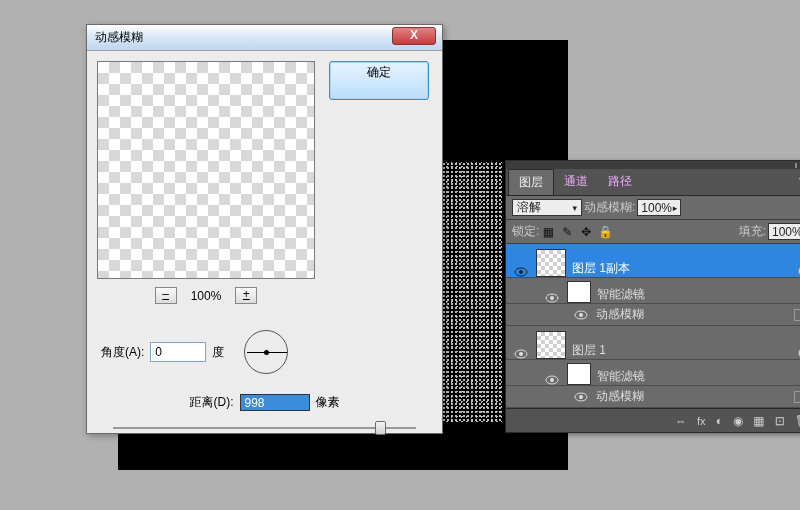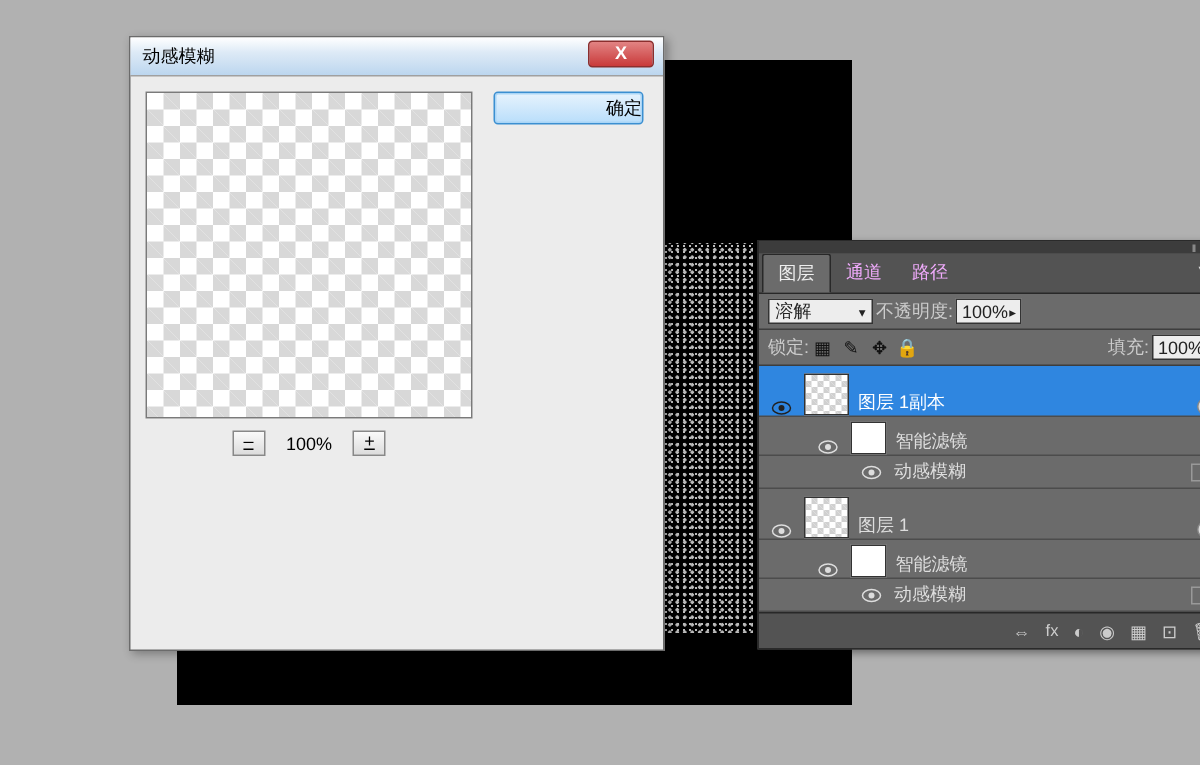--- a/index.html
+++ b/index.html
@@ -8,21 +8,21 @@
 .noise{position:absolute;left:442px;top:162px;width:60px;height:260px;background-image:radial-gradient(#ddd 1px,transparent 1px),radial-gradient(#ddd 1px,transparent 1px);background-size:4px 4px,5px 5px;background-position:0 0,2px 2px;opacity:.85}
 
 .dlg{position:absolute;left:86px;top:24px;width:357px;height:410px;background:#ececec;border:1px solid #6b6b6b;box-shadow:2px 2px 6px rgba(0,0,0,.3)}
 .dlg-title{height:26px;background:linear-gradient(#fff,#ddeaf6 40%,#bcd6ef);border-bottom:1px solid #a0a0a0;display:flex;align-items:center;padding-left:8px;position:relative;font-size:12px}
 .dlg-close{position:absolute;right:6px;top:2px;width:44px;height:18px;background:linear-gradient(#e28383,#c93a3a);border:1px solid #8b2e2e;border-radius:3px;color:#fff;text-align:center;line-height:15px;font-weight:bold;cursor:pointer}
 .dlg-body{display:flex;padding:10px}
 .preview-box{width:218px;height:218px;border:1px solid #7a7a7a;background:#fff;background-image:linear-gradient(45deg,#d8d8d8 25%,transparent 25%,transparent 75%,#d8d8d8 75%),linear-gradient(45deg,#d8d8d8 25%,transparent 25%,transparent 75%,#d8d8d8 75%);background-size:22px 22px;background-position:0 0,11px 11px}
 .zoom-row{display:flex;justify-content:center;align-items:center;gap:14px;margin-top:8px}
 .zbtn{width:22px;height:17px;border:1px solid #888;background:linear-gradient(#fafafa,#dcdcdc);text-align:center;line-height:13px;cursor:pointer;text-decoration:underline}
 .side{width:100px;margin-left:14px;display:flex;flex-direction:column;gap:8px}
-.btn{height:22px;border:1px solid #7a7a7a;background:linear-gradient(#fafafa,#e0e0e0);border-radius:3px;text-align:right;line-height:20px;cursor:pointer}
+.btn{height:39px;border:1px solid #7a7a7a;background:linear-gradient(#fafafa,#e0e0e0);border-radius:3px;text-align:center;line-height:20px;cursor:pointer}
 .btn.primary{border:1px solid #3b8fd1;background:linear-gradient(#e7f3fd,#b9defb);box-shadow:inset 0 0 0 1px #aad5f6}
 .chk{display:flex;align-items:center;gap:4px;margin-top:4px}
 .chk input{width:13px;height:13px}
 .params{padding:4px 14px 14px}
 .prow{display:flex;align-items:center;gap:6px;margin-top:12px}
 .pinput{width:56px;height:20px;border:1px solid #7ba6cf;background:#fff;padding:0 4px}
 .pinput.sel{background:#3a8bdc;color:#fff}
 .angle-widget{width:44px;height:44px;border:1px solid #555;border-radius:50%;margin-left:14px;position:relative;background:#ececec}
 .angle-widget::after{content:'';position:absolute;left:2px;top:50%;width:40px;height:1px;background:#000}
 .angle-widget .dot{position:absolute;left:50%;top:50%;width:5px;height:5px;margin:-2.5px;border-radius:50%;background:#000}
@@ -81,39 +81,58 @@
       <div class="zoom-row">
         <div class="zbtn">–</div>
         <span>100%</span>
         <div class="zbtn">+</div>
       </div>
     </div>
     <div class="side">
       <div class="btn primary">确定</div>
     </div>
   </div>
+  <div class="params">
+    <div class="prow">
+      <span>角度(A):</span>
+      <input class="pinput" value="0" style="">
+      <span>度</span>
+      <div class="angle-widget">
+          <div class="dot"></div>
+        </div>
+    </div>
+    <div class="prow" style="justify-content:center;margin-top:20px">
+      <span>距离(D):</span>
+      <input class="pinput sel" value="998" style="">
+      <span>像素</span>
+    </div>
+    <div class="slider">
+      <div class="track"></div>
+        <div class="thumb"></div>
+    </div>
+  </div>
 </div>
 
 <div class="panel">
   <div class="panel-grip">
       <span></span>
       <span>◂◂</span>
     </div>
   <div class="tabs">
     <div class="tab active">图层</div>
     <div class="tab">通道</div>
     <div class="tab">路径</div>
     <div class="tab-menu">▾≡</div>
   </div>
   <div class="prow2">
     <div class="sel">
         <span>溶解</span>
         <span class="arr">▾</span>
       </div>
-    <span class="lbl">不透明度:</span>
+    <span class="lbl">动感模糊:</span>
     <div class="pct">
         <span>100%</span>
         <span class="arr">▸</span>
       </div>
   </div>
   <div class="prow2">
     <span class="lbl">锁定:</span>
     <div class="lock-icons">
       <span>▦</span>
       <span>✎</span>

